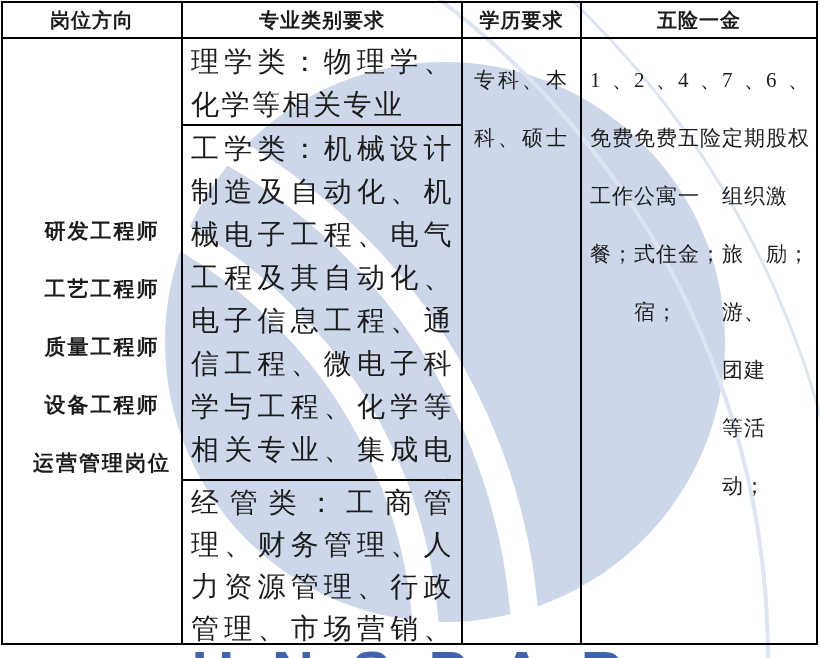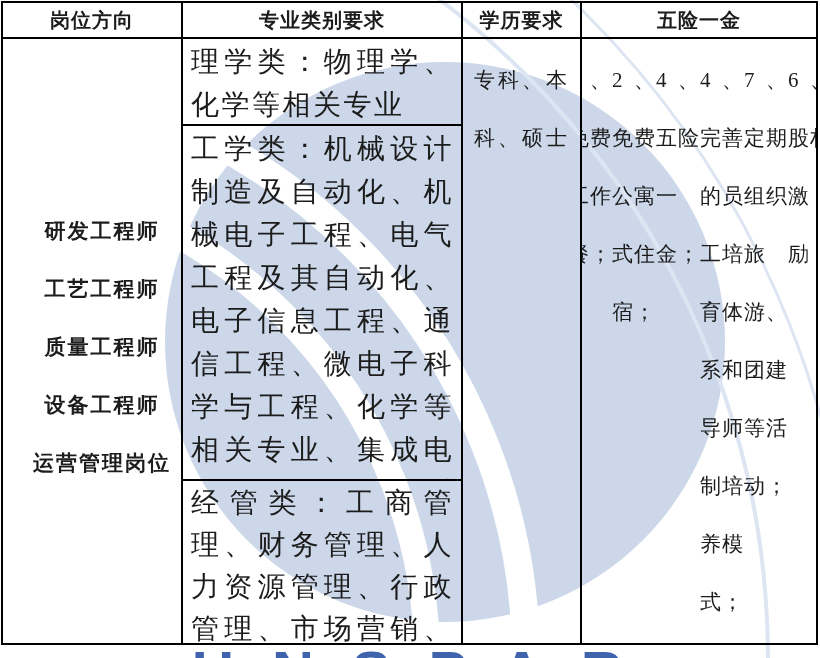--- a/index.html
+++ b/index.html
@@ -123,21 +123,20 @@
     <div class="cell c-major bR bB">理学类：物理学、化学等相关专业</div>
 
     <div class="cell c-edu bR">
       <div class="edu-text">专科、本科、硕士</div>
     </div>
 
     <div class="cell c-benefits">
       <p class="benefit">1、免费工作餐；</p>
       <p class="benefit">2、免费公寓式住宿；</p>
       <p class="benefit">4、五险一金；</p>
-      <p class="benefit">4、完善的员工培育体系和导师制培养模式；</p>
       <p class="benefit">7、定期组织旅游、团建等活动；</p>
       <p class="benefit">6、股权激励；</p>
     </div>
 
     <div class="cell c-major bR bB">工学类：机械设计制造及自动化、机械电子工程、电气工程及其自动化、电子信息工程、通信工程、微电子科学与工程、化学等相关专业、集成电路设计与集成系统、计算机应用等相关专业</div>
 
     <div class="cell c-major last bR">经管类：工商管理、财务管理、人力资源管理、行政管理、市场营销、工业工程、会计学等相关专业</div>
 
   </div>
 </div>

